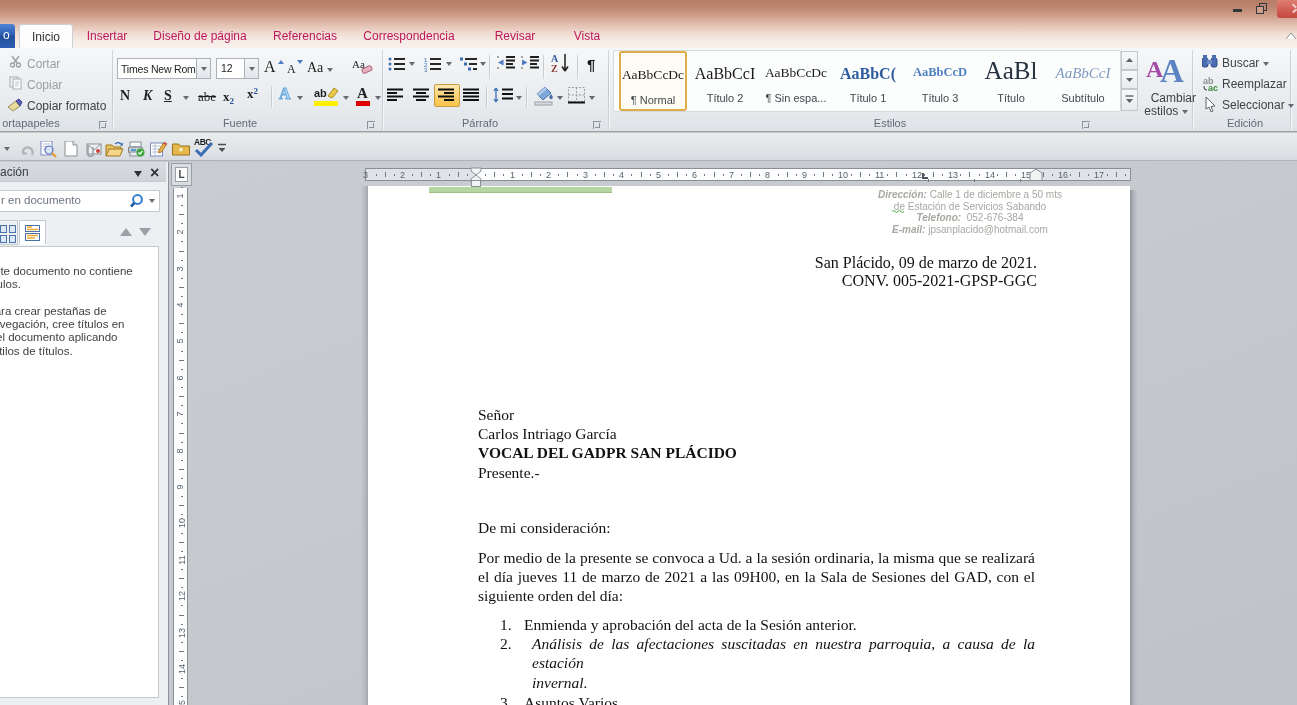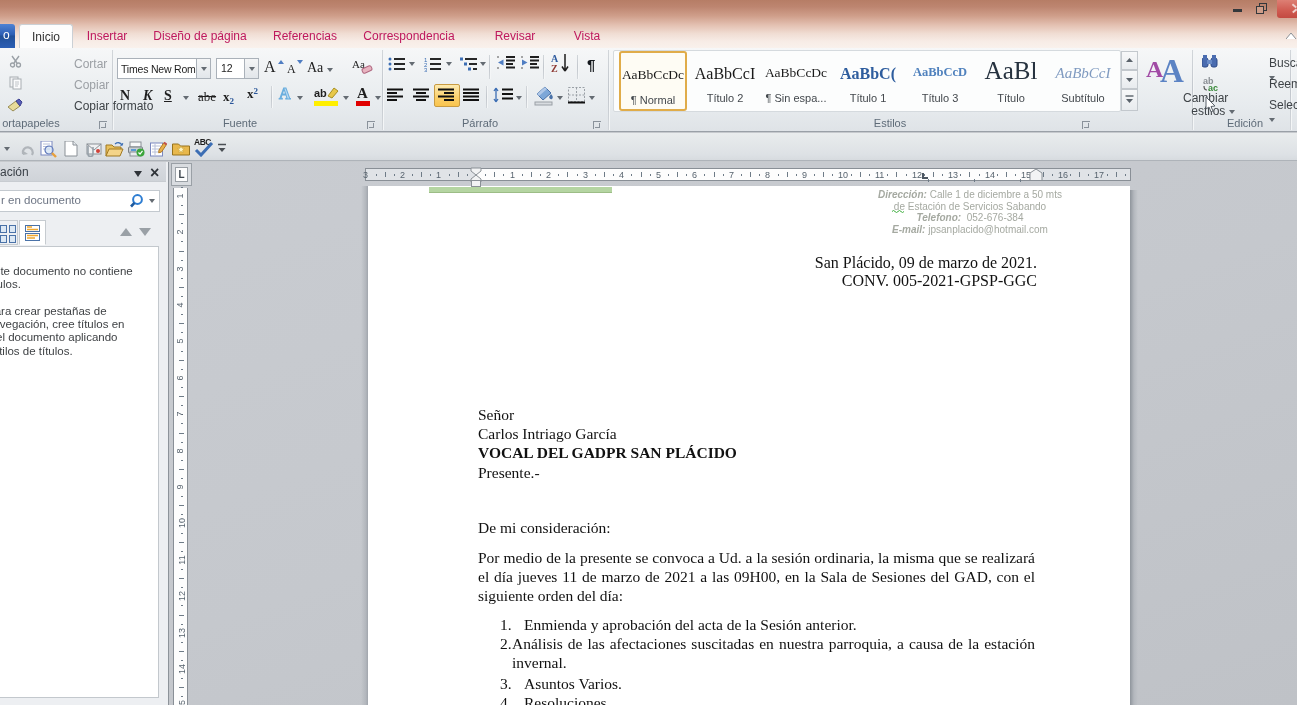--- a/index.html
+++ b/index.html
@@ -21,21 +21,21 @@
 
 #ribbon{left:0;top:48px;width:1297px;height:84px;
  background:linear-gradient(#f6f7f8 0%,#edf0f2 40%,#e7ebee 70%,#dfe3e7 100%);
  border-bottom:1px solid #9aa0a7;}
 .gsep{top:50px;height:80px;width:2px;
  background:linear-gradient(#d2d6da,#c2c7cd 50%,#d2d6da);border-right:1px solid #f4f6f7;}
 .glabel{top:117px;height:14px;font-size:11px;color:#5e6b78;text-align:center;}
 .glaunch{top:121px;width:8px;height:8px;border-left:1px solid #8a929b;border-top:1px solid #8a929b;}
 .glaunch:after{content:"";position:absolute;left:1px;top:1px;width:4px;height:4px;
  border-right:1px solid #8a929b;border-bottom:1px solid #8a929b;}
-.rtxt{font-size:12px;color:#3e4347;margin-left:47px;}
+.rtxt{font-size:12px;color:#3e4347;}
 .gray{color:#9b9fa4;}
 .dd{width:0;height:0;border-left:3px solid transparent;border-right:3px solid transparent;
  border-top:4px solid #646b72;}
 .combo{background:#fff;border:1px solid #aab1b9;height:21px;font-size:10.5px;color:#1e1e1e;white-space:nowrap;overflow:hidden;}
 .cbtn{background:linear-gradient(#f4f5f6,#e2e6ea);border:1px solid #aab1b9;border-left:none;height:21px;}
 
 #gallery{left:613px;top:50px;width:508px;height:62px;background:#fcfdfd;
  border:1px solid #d5dade;border-radius:2px;}
 .gitem{top:0;height:60px;text-align:center;}
 .gbig{font-family:"Liberation Serif",serif;white-space:nowrap;}
@@ -341,21 +341,21 @@
       <svg width="15" height="20">
         <path d="M3.5 6 h8" stroke="#5a626a" stroke-width="1.4"></path>
         <path d="M4 9 L7.5 13 L11 9Z" fill="#5a626a"></path>
       </svg>
     </div>
 
 <div class="abs" style="left:1146px;top:53px;width:40px;height:38px;">
 <span style="position:absolute;left:0;top:3px;font-family:'Liberation Serif';font-size:24px;font-weight:bold;color:#a14ba5;">A</span>
 <span style="position:absolute;left:14px;top:0px;font-family:'Liberation Serif';font-size:33px;font-weight:bold;color:#5b83c4;">A</span>
     </div>
-<div class="abs rtxt" style="left:1136px;top:91px;width:60px;text-align:left;">Cambiar</div>
+<div class="abs rtxt" style="left:1136px;top:91px;width:60px;text-align:right;">Cambiar</div>
 <div class="abs rtxt" style="left:1136px;top:104px;width:60px;text-align:center;">estilos <span class="dd" style="display:inline-block;margin-bottom:1px;"></span></div>
 
 <div class="abs" style="left:1202px;top:55px;">
       <svg width="16" height="14">
 <rect x="0" y="3" width="6" height="9" rx="2" fill="#4a6cb0" stroke="#2d4a88"></rect>
 <rect x="9" y="3" width="6" height="9" rx="2" fill="#4a6cb0" stroke="#2d4a88"></rect>
 <rect x="5" y="5" width="5" height="4" fill="#6a8cc8"></rect>
 <rect x="1" y="0" width="4" height="4" fill="#4a6cb0"></rect>
         <rect x="10" y="0" width="4" height="4" fill="#4a6cb0"></rect>
       </svg>
@@ -677,18 +677,18 @@
 <div class="abs serif" style="left:309px;top:356.5px;font-size:15.5px;">De mi consideración:</div>
 <div class="abs serif" style="left:309px;top:385.5px;width:557px;font-size:15.5px;line-height:19.4px;text-align:justify;">
 <div style="text-align-last:justify;">Por medio de la presente se convoca a Ud. a la sesión ordinaria, la misma que se realizará</div>
 <div style="text-align-last:justify;">el día jueves 11 de marzo de 2021 a las 09H00, en la Sala de Sesiones del GAD, con el</div>
 <div>siguiente orden del día:</div>
       </div>
 <div class="abs serif" style="left:331px;top:452.5px;width:535px;font-size:15.5px;line-height:19.4px;">
 <div><span style="display:inline-block;width:24px;">1.</span>Enmienda y aprobación del acta de la Sesión anterior.</div>
 <div style="position:relative;">
           <span style="position:absolute;left:0;">2.</span>
-          <div style="margin-left:12px;text-align:justify;"><div style="text-align-last:justify;">Análisis de las afectaciones suscitadas en nuestra parroquia, a causa de la estación</div>invernal.</div>
+          <div style="margin-left:32px;text-align:justify;font-style:italic;"><div style="text-align-last:justify;">Análisis de las afectaciones suscitadas en nuestra parroquia, a causa de la estación</div>invernal.</div>
         </div>
 <div style="margin-top:1px;"><span style="display:inline-block;width:24px;">3.</span>Asuntos Varios.</div>
 <div><span style="display:inline-block;width:24px;">4.</span>Resoluciones.</div>
 </div>
 </div>
 </div>
 </body></html>

